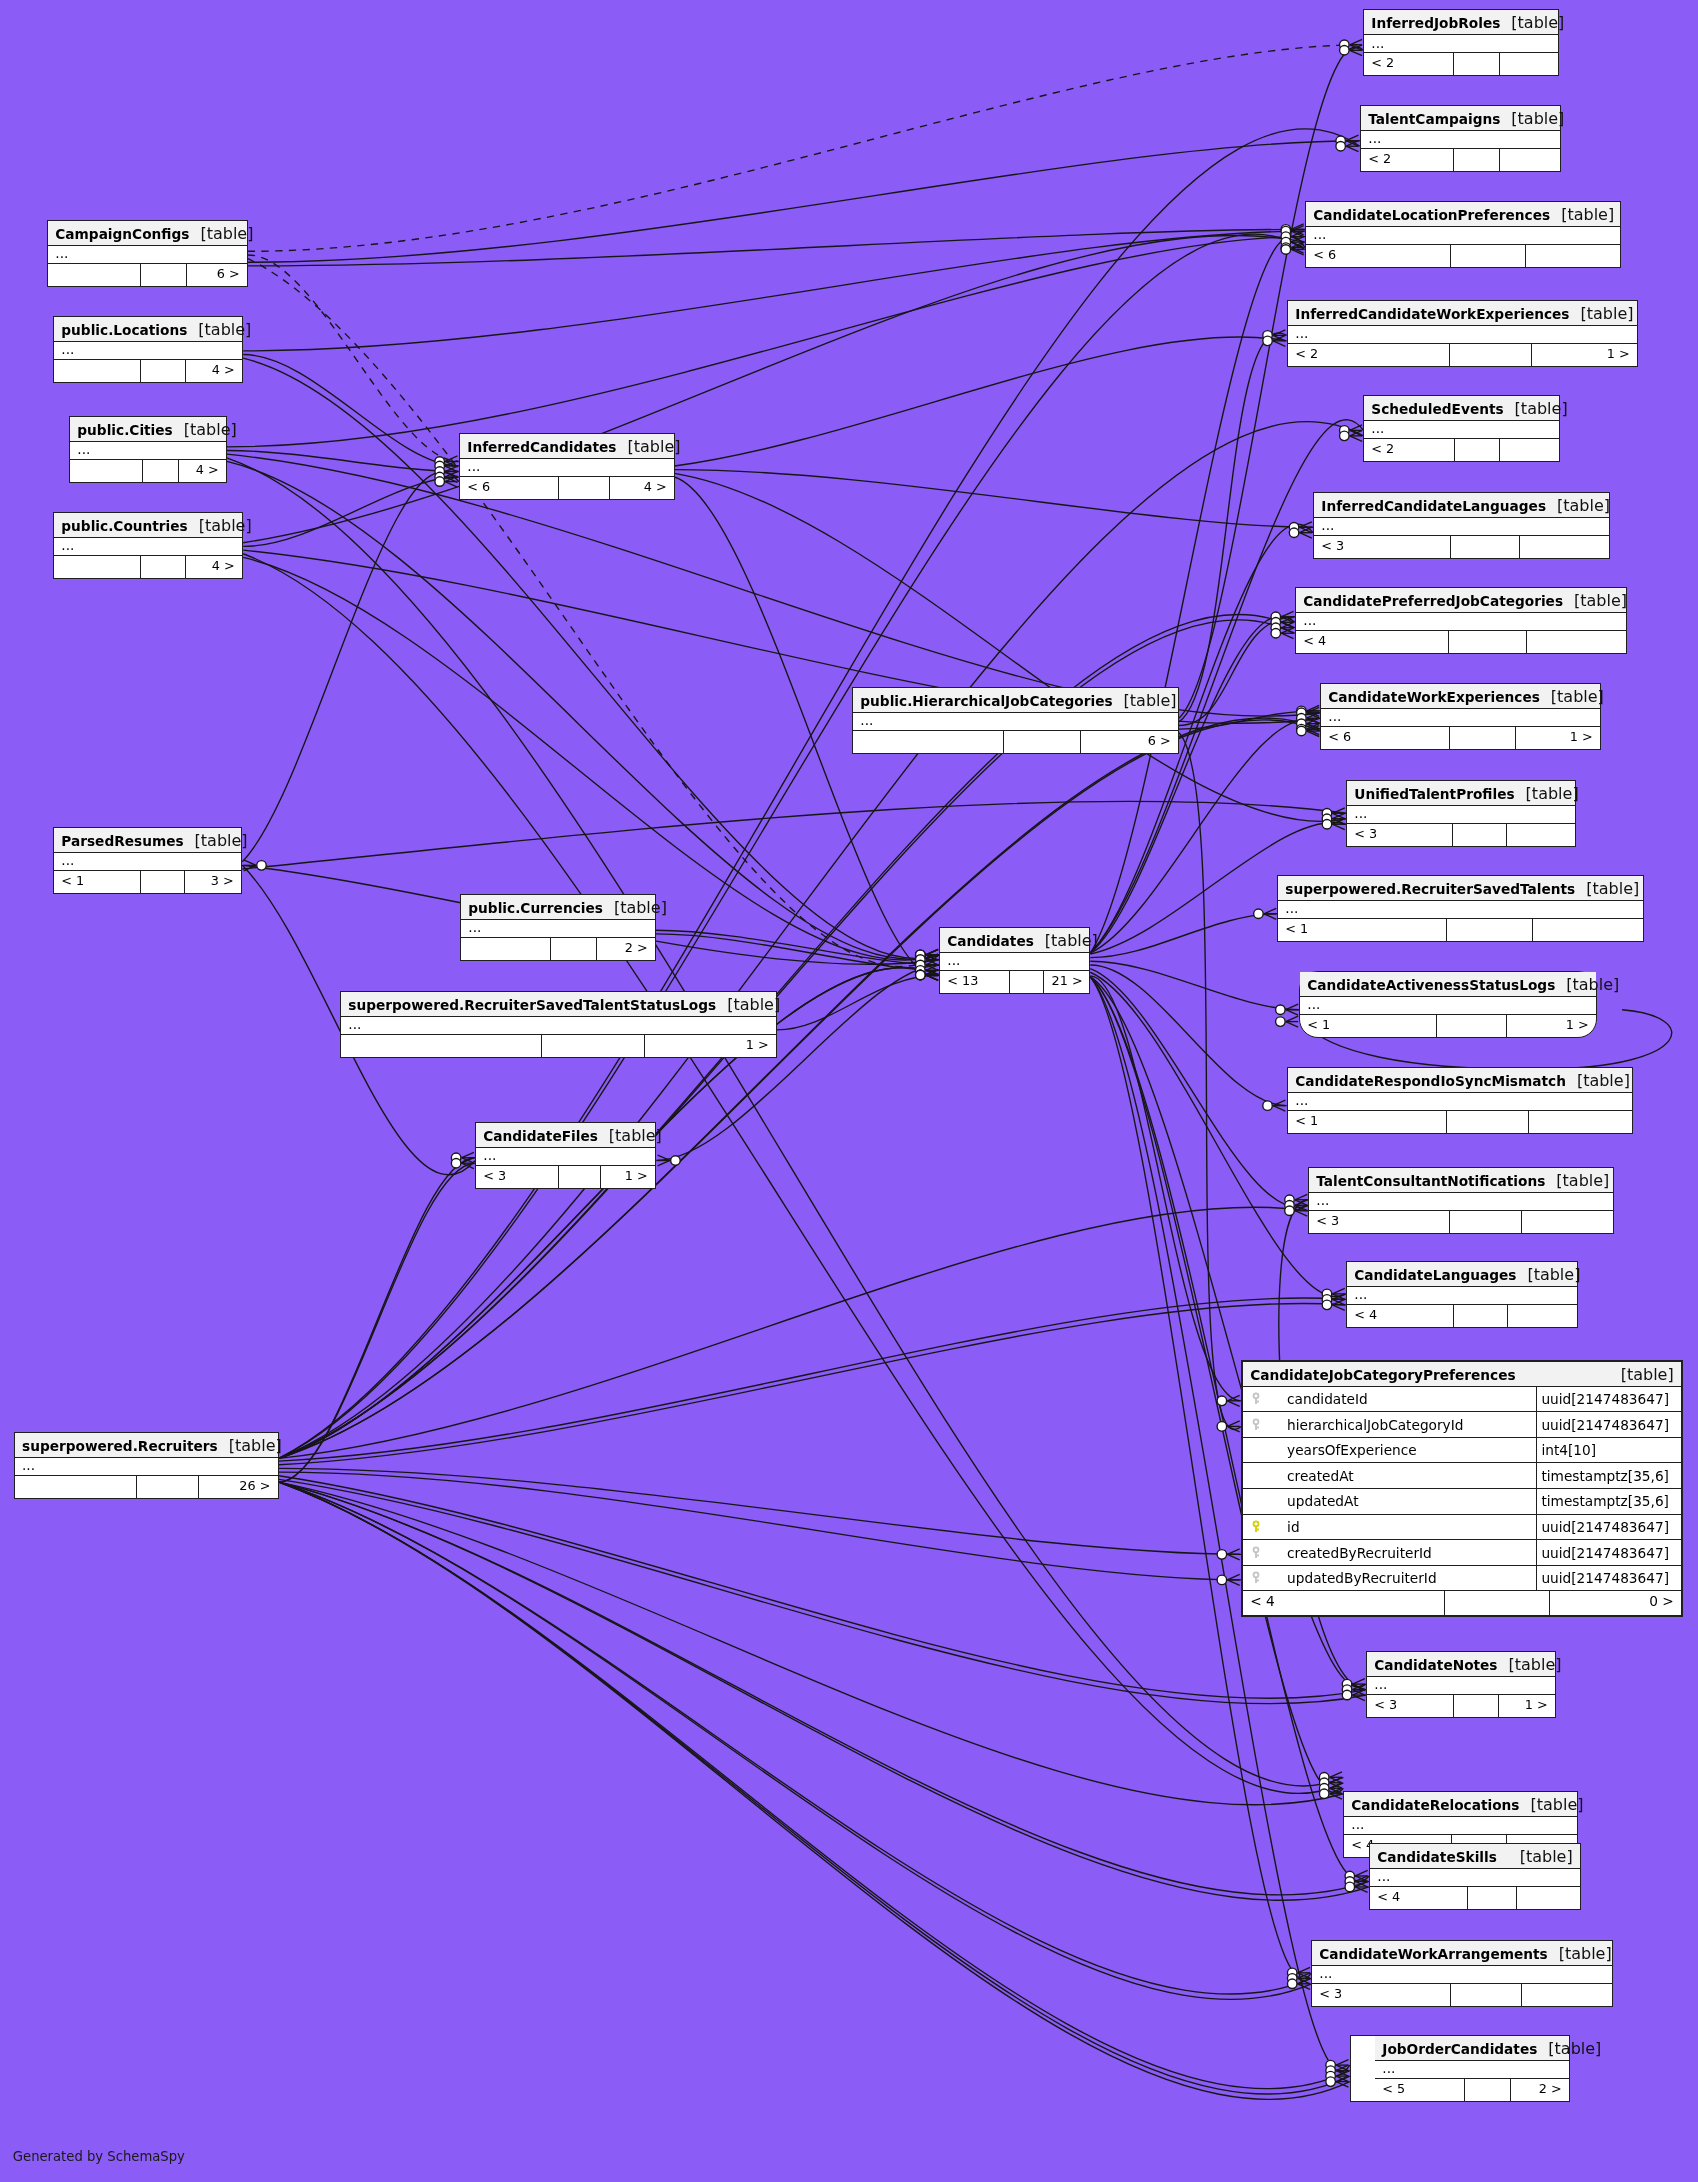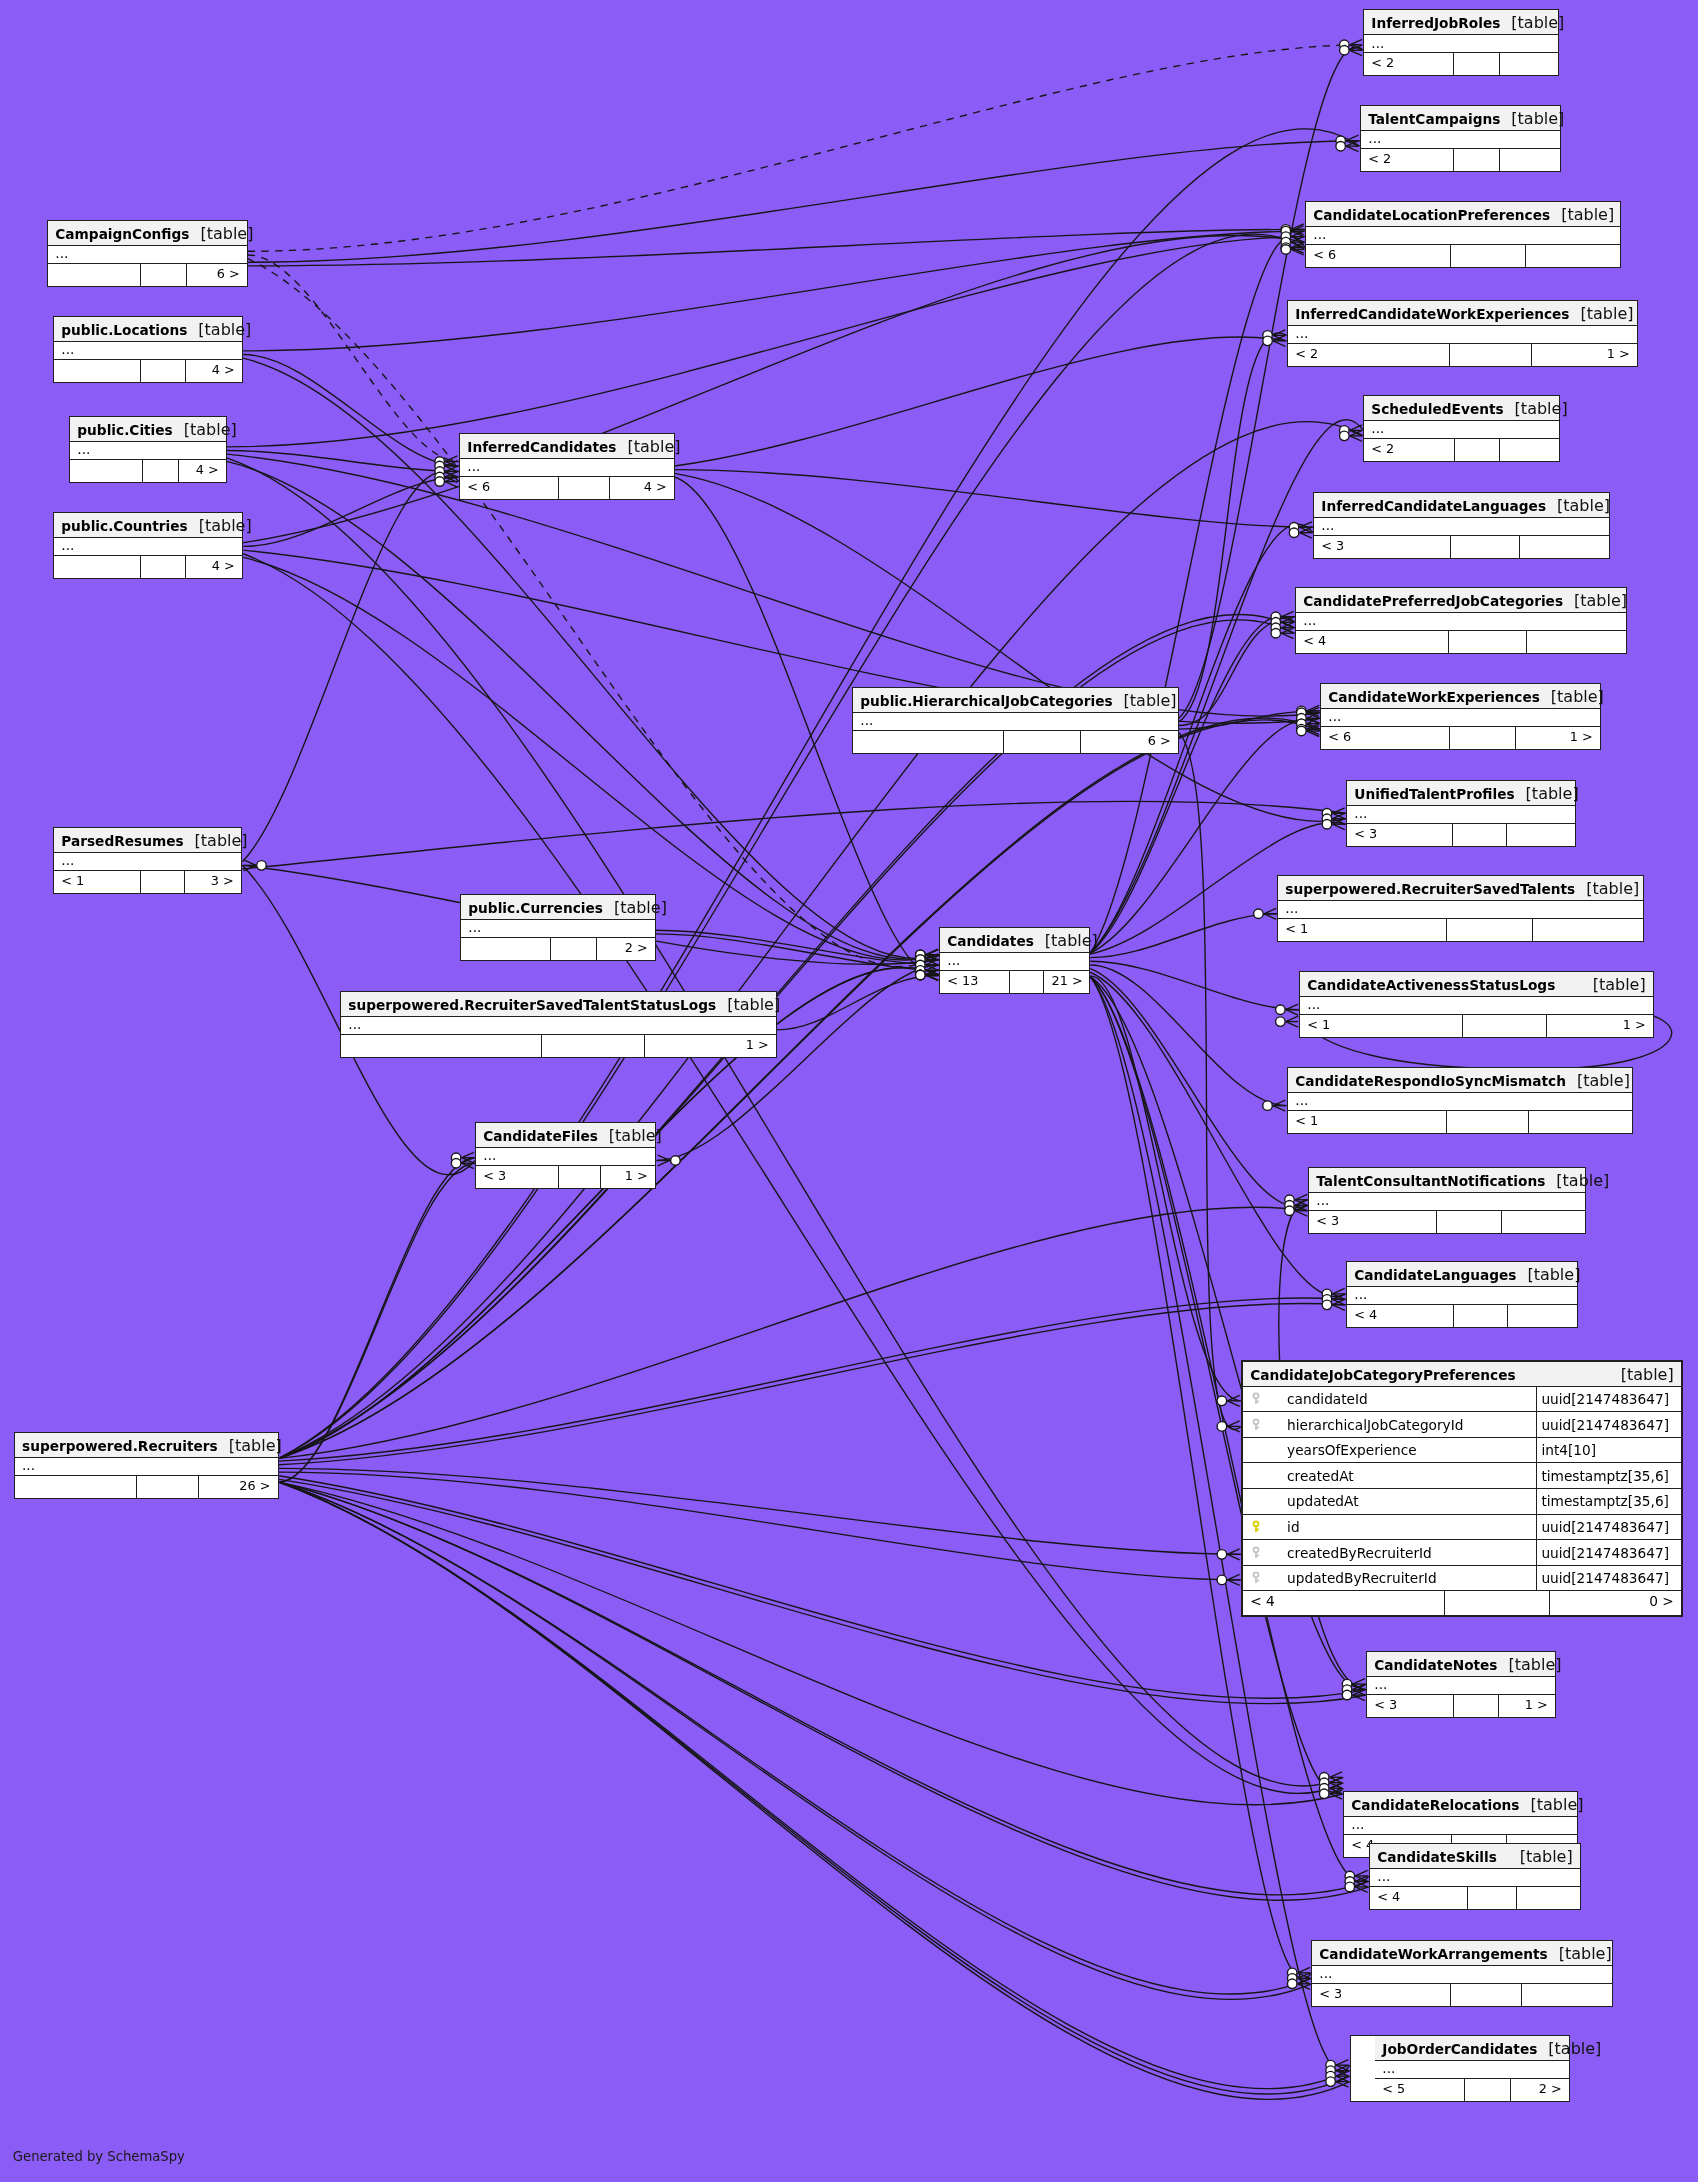--- a/index.html
+++ b/index.html
@@ -816,21 +816,21 @@
           <span class="tname">Candidates</span>
           <span class="tbadge">[table]</span>
         </div>
         <div class="trow-ellipsis">...</div>
         <div class="tfoot">
           <span class="c c1">&lt; 13</span>
           <span class="c c2"></span>
           <span class="c c3">21 &gt;</span>
         </div>
       </div>
-      <div class="tbox" style="left: 1299px; top: 971px; width: 355px;">
+      <div class="tbox" style="left: 1299px; top: 971px; width: 298px; border-radius: 19px;">
         <div class="thead">
           <span class="tname">CandidateActivenessStatusLogs</span>
           <span class="tbadge">[table]</span>
         </div>
         <div class="trow-ellipsis">...</div>
         <div class="tfoot">
           <span class="c c1">&lt; 1</span>
           <span class="c c2"></span>
           <span class="c c3">1 &gt;</span>
         </div>
@@ -864,21 +864,21 @@
           <span class="tname">CandidateFiles</span>
           <span class="tbadge">[table]</span>
         </div>
         <div class="trow-ellipsis">...</div>
         <div class="tfoot">
           <span class="c c1">&lt; 3</span>
           <span class="c c2"></span>
           <span class="c c3">1 &gt;</span>
         </div>
       </div>
-      <div class="tbox" style="left: 1308px; top: 1167px; width: 278px;">
+      <div class="tbox" style="left: 1308px; top: 1167px; width: 306px;">
         <div class="thead">
           <span class="tname">TalentConsultantNotifications</span>
           <span class="tbadge">[table]</span>
         </div>
         <div class="trow-ellipsis">...</div>
         <div class="tfoot">
           <span class="c c1">&lt; 3</span>
           <span class="c c2"></span>
           <span class="c c3"></span>
         </div>

